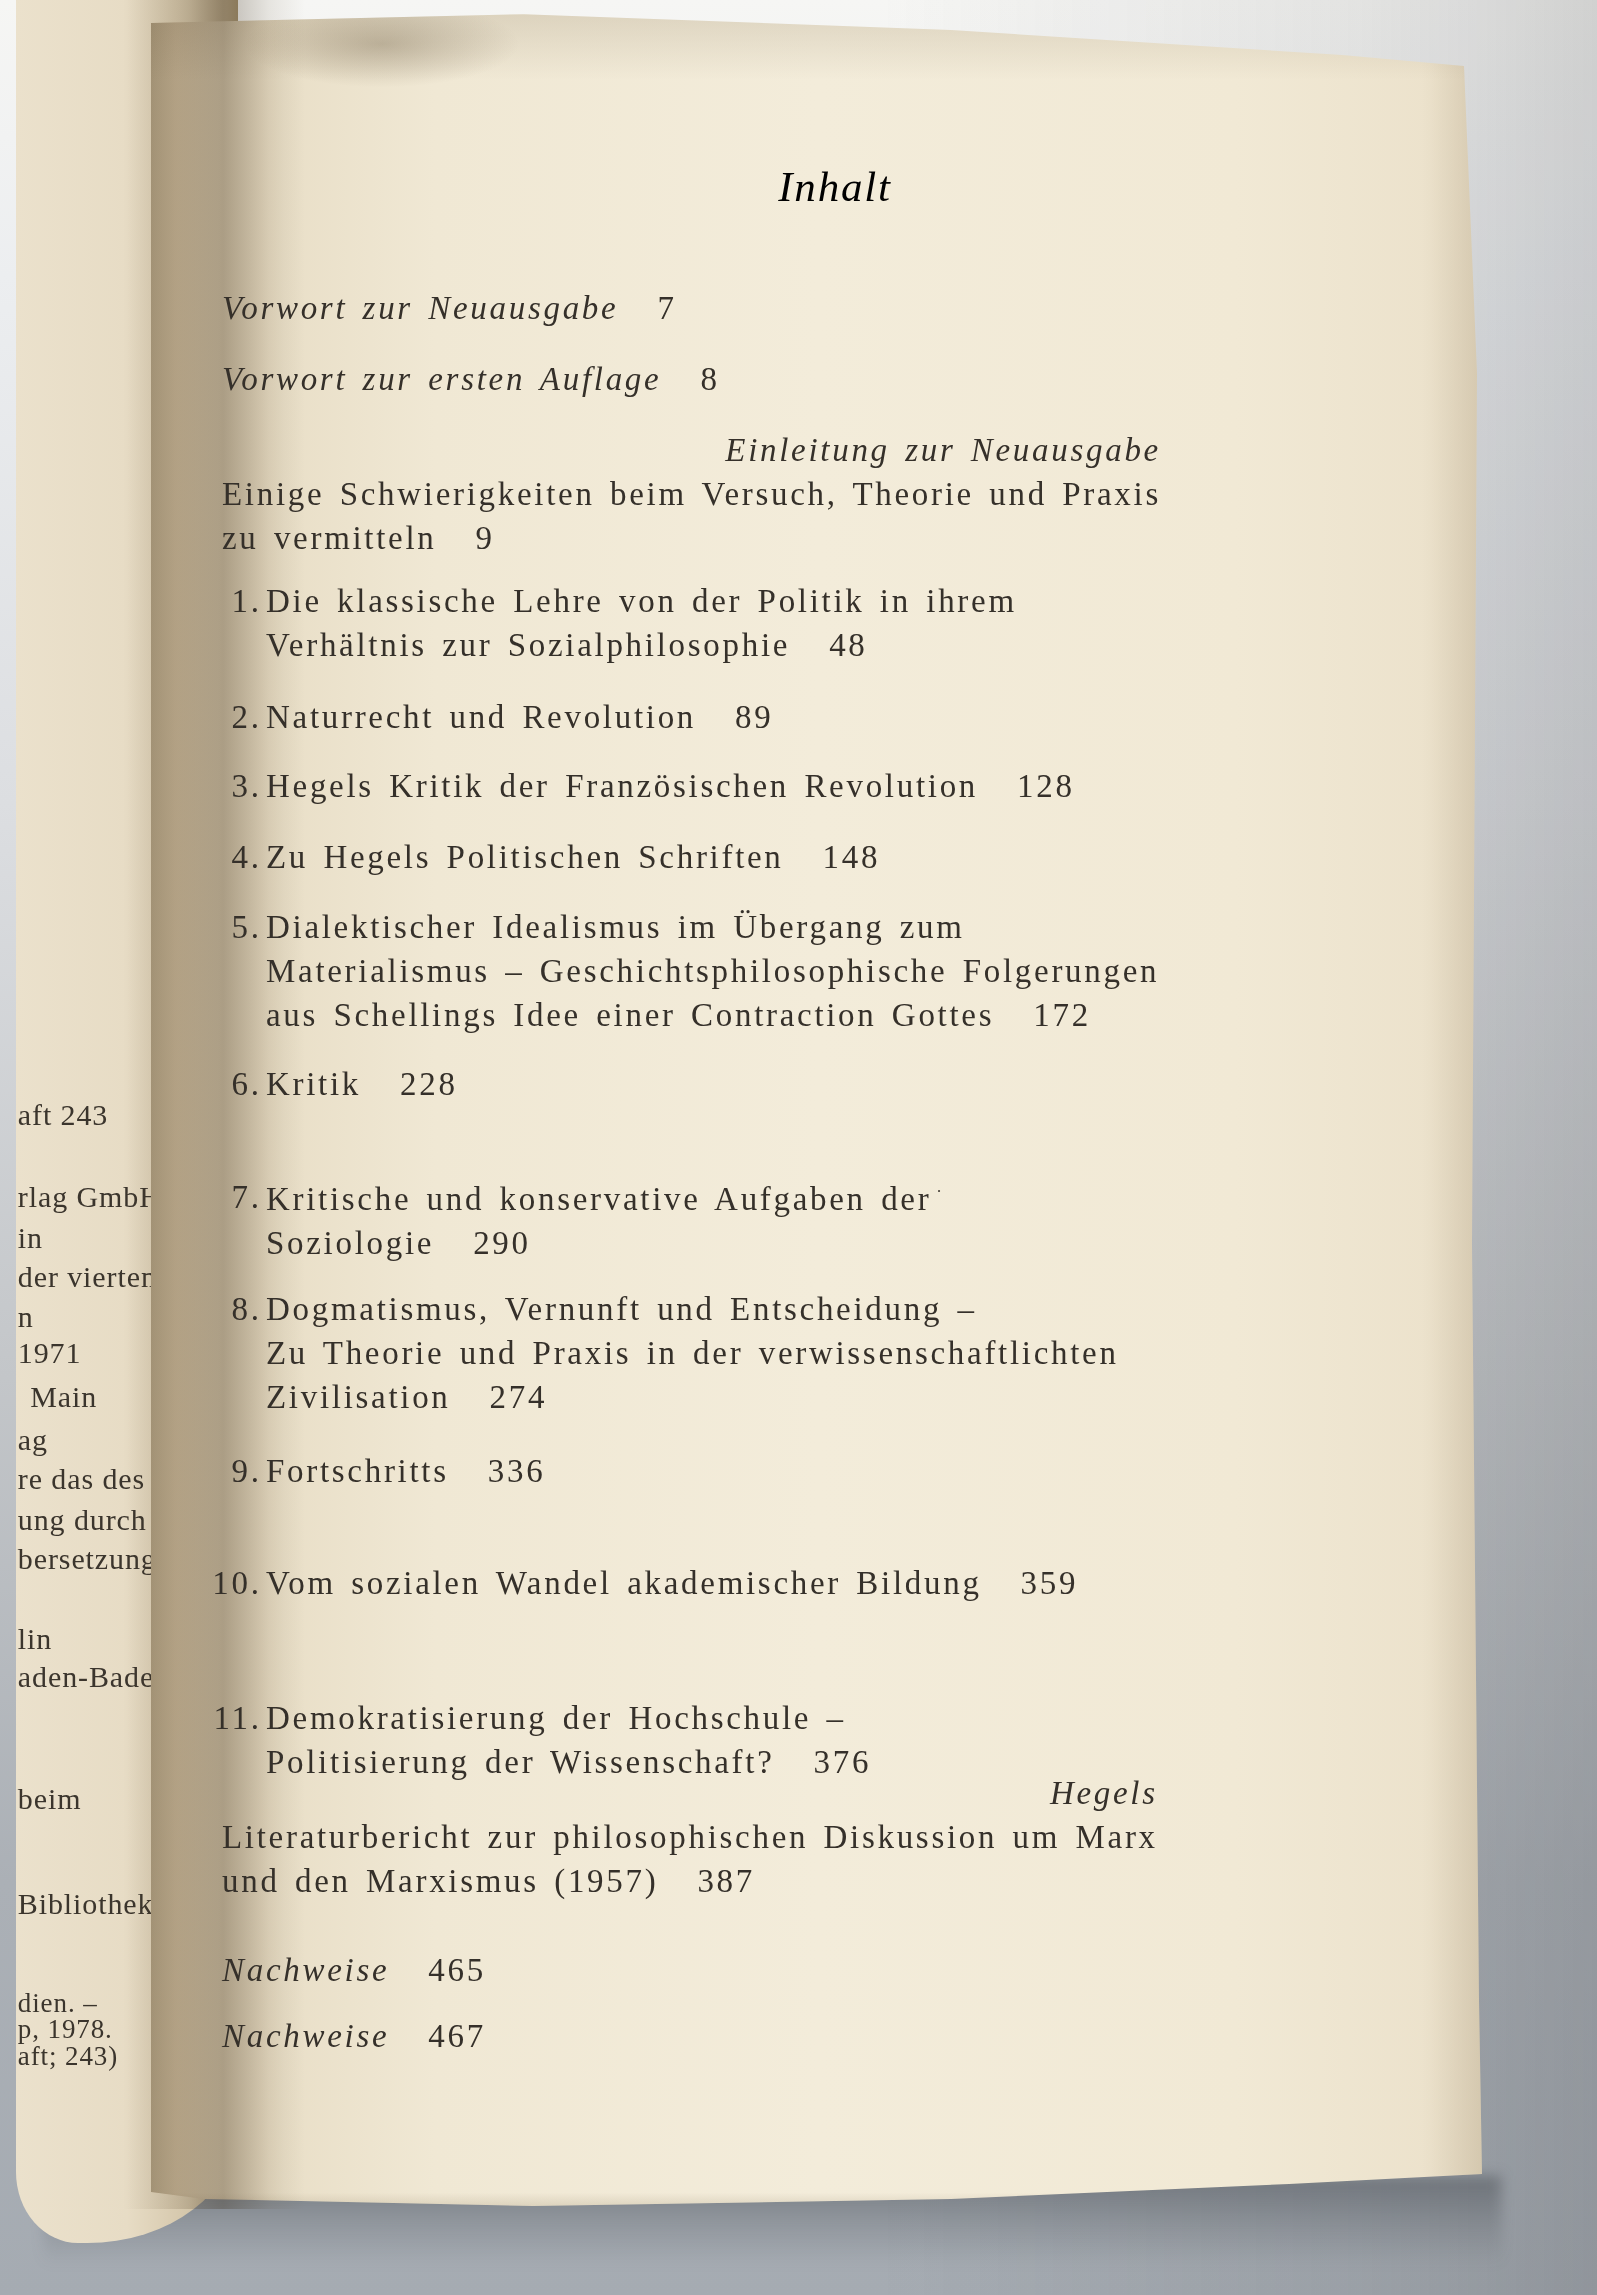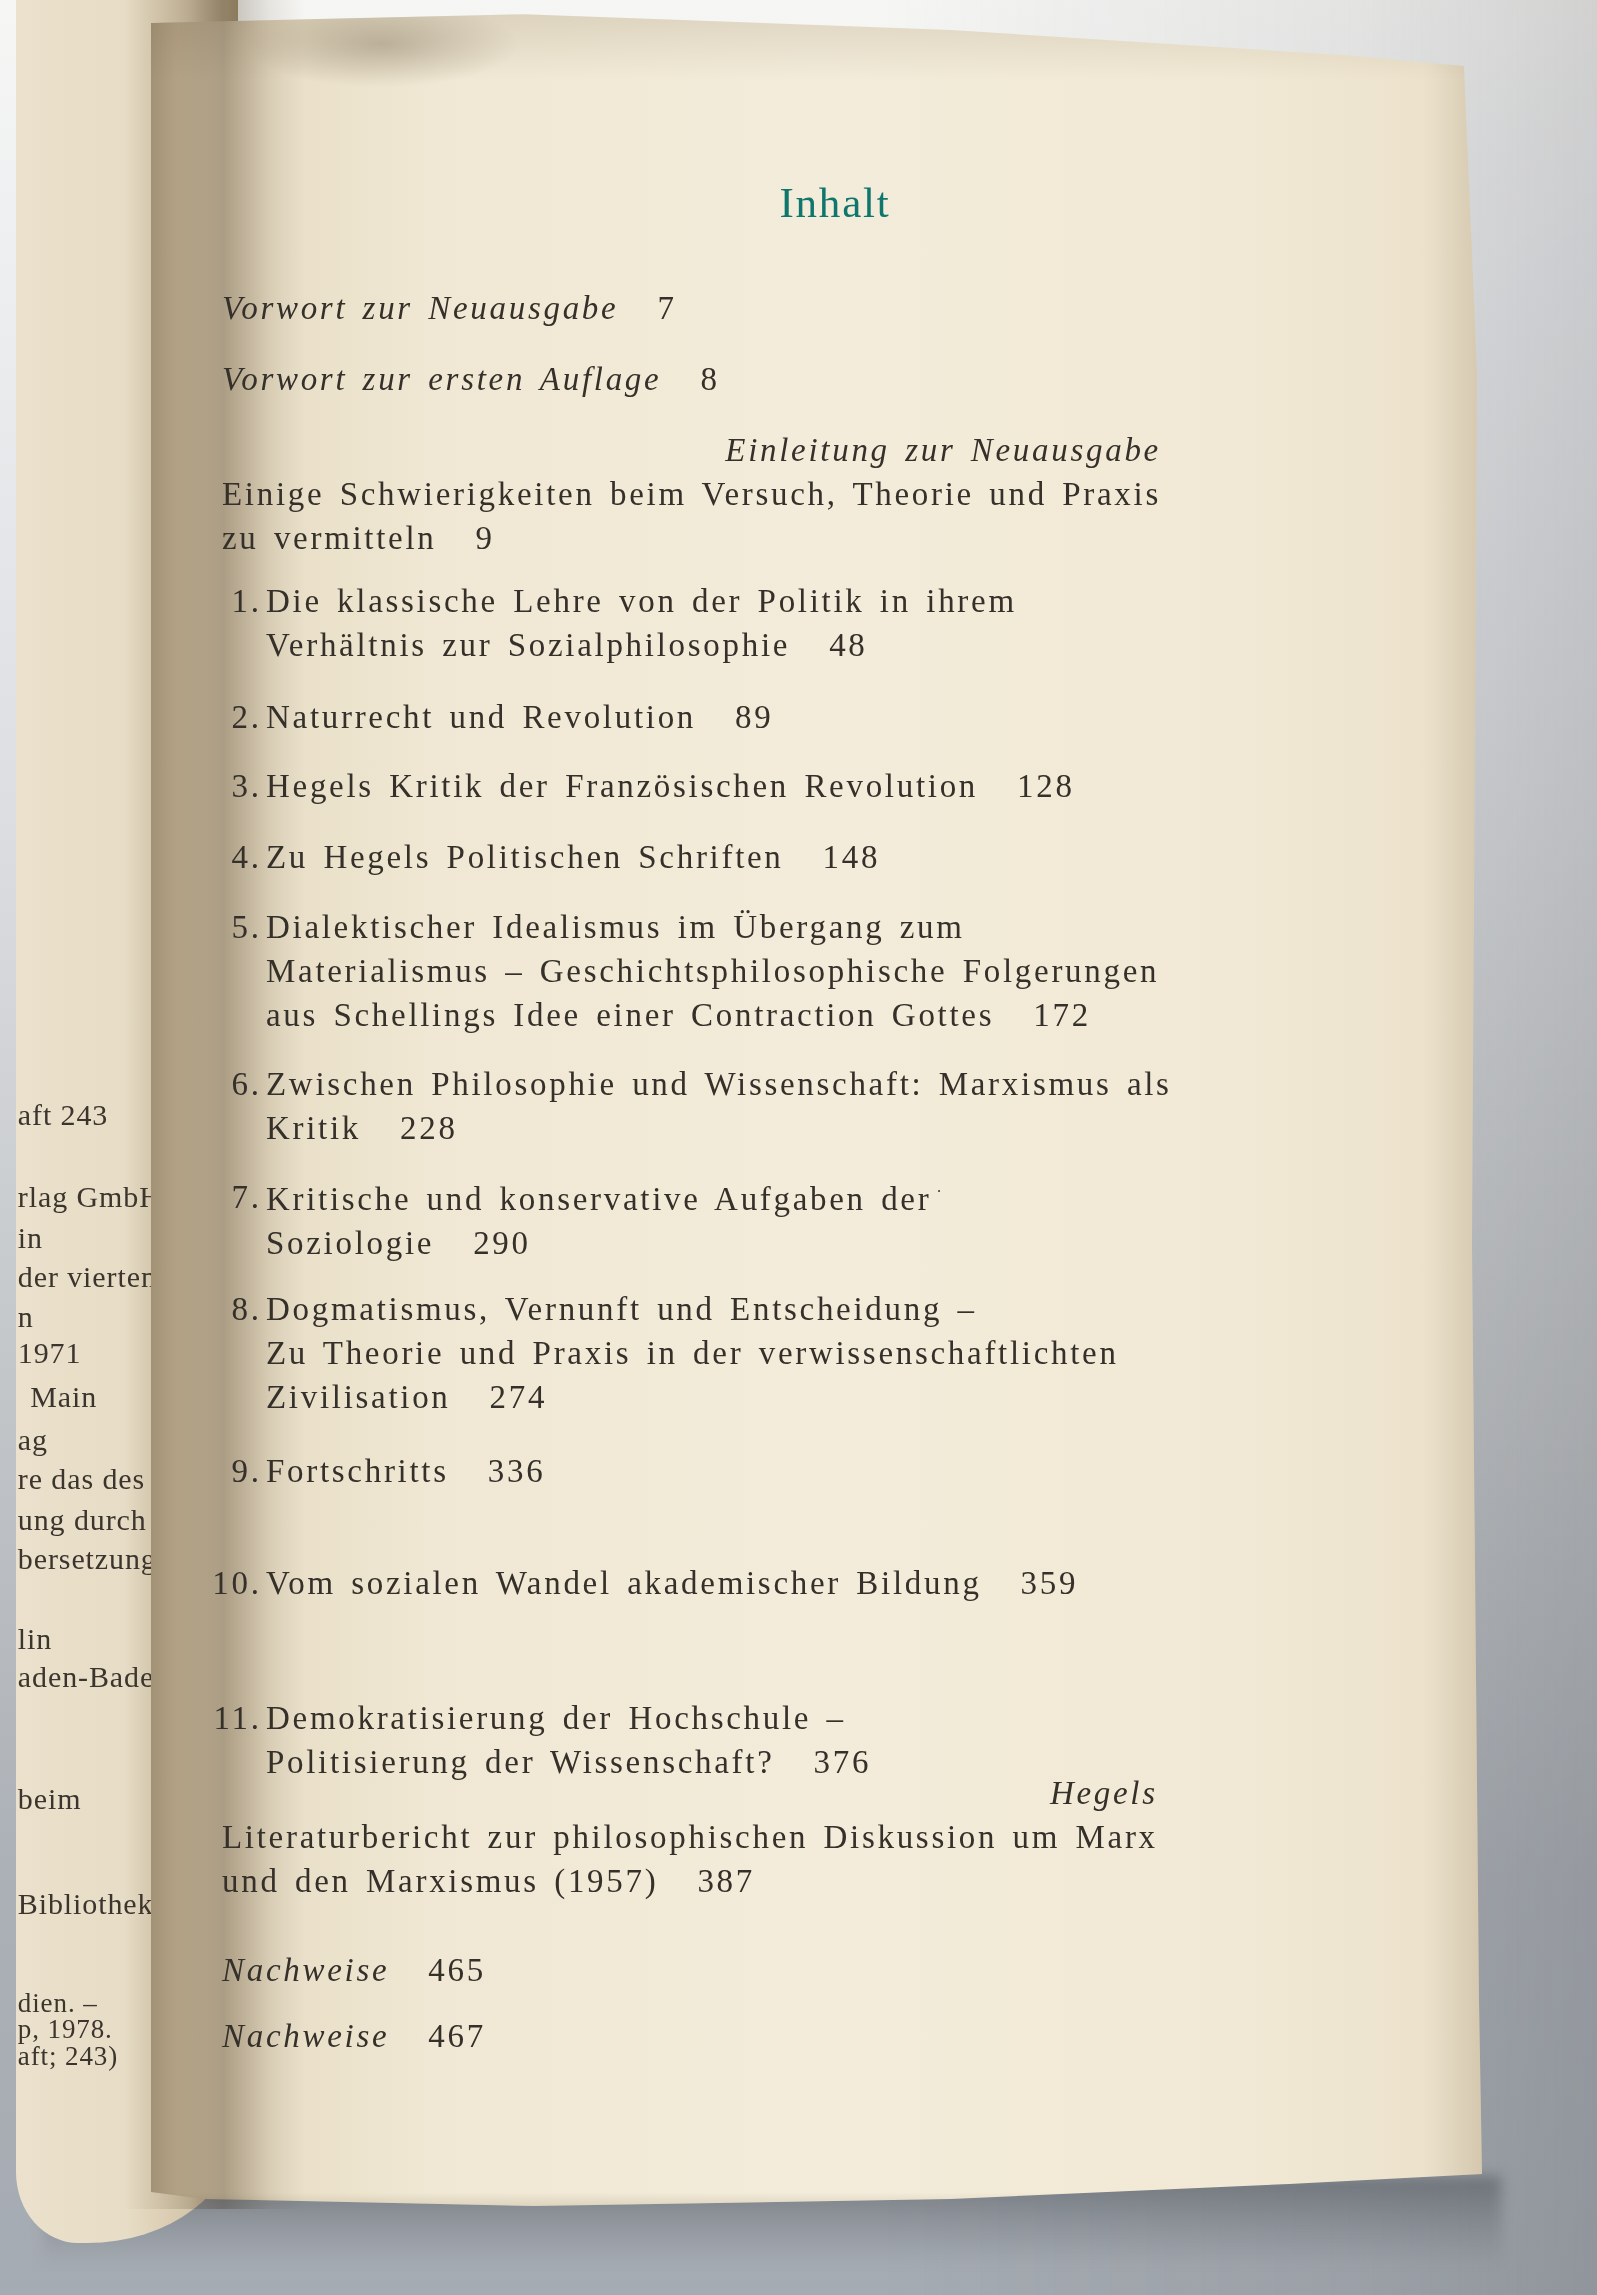--- a/index.html
+++ b/index.html
@@ -55,22 +55,22 @@
   .gutter-shadow {
     position:absolute; left:123px; top:0; width:182px; height:2209px;
     background:linear-gradient(90deg, rgba(87,68,40,0) 0%, rgba(87,68,40,0.16) 30%,
                rgba(58,44,24,0.30) 55%, rgba(87,68,40,0.10) 80%, rgba(87,68,40,0) 100%);
     pointer-events:none;
   }
 
   
   .toc { position:absolute; left:222px; top:0; width:1226px; height:2215px; color:#35302a; }
   .toc-title {
-    position:absolute; top:178px; left:0; width:100%; text-align:center;
-    font-size:43px; letter-spacing:1.8px; color:#0f766e;
+    position:absolute; top:162px; left:0; width:100%; text-align:center;
+    font-style:italic; font-size:43px; letter-spacing:1.8px; color:#000000;
   }
   .entry {
     position:absolute; left:0; font-size:33px; line-height:44px;
     letter-spacing:2.7px; word-spacing:4.4px; white-space:nowrap;
   }
   .it { font-style:italic;text-align:right; }
   .pg { margin-left:39px; font-style:normal; }
   .chap { padding-left:44px; }
   .chap .num { position:absolute; left:-12.4px; width:52px; text-align:right; }
   .stray { font-size:19.6px; vertical-align:7.1px; margin-left:4.4px; color:#4a443c; }
@@ -159,21 +159,20 @@
 
     <div class="entry chap" style="top:905px">
       <span class="num">5.</span>
       <div>Dialektischer Idealismus im Übergang zum</div>
       <div>Materialismus – Geschichtsphilosophische Folgerungen</div>
       <div><span>aus Schellings Idee einer Contraction Gottes</span><span class="pg">172</span></div>
     </div>
 
     <div class="entry chap" style="top:1062px">
       <span class="num">6.</span>
-      <div>Zwischen Philosophie und Wissenschaft: Marxismus als</div>
       <div><span>Kritik</span><span class="pg">228</span></div>
     </div>
 
     <div class="entry chap" style="top:1175px">
       <span class="num">7.</span>
       <div><span>Kritische und konservative Aufgaben der</span><span class="stray">˙</span></div>
       <div><span>Soziologie</span><span class="pg">290</span></div>
     </div>
 
     <div class="entry chap" style="top:1287px">

